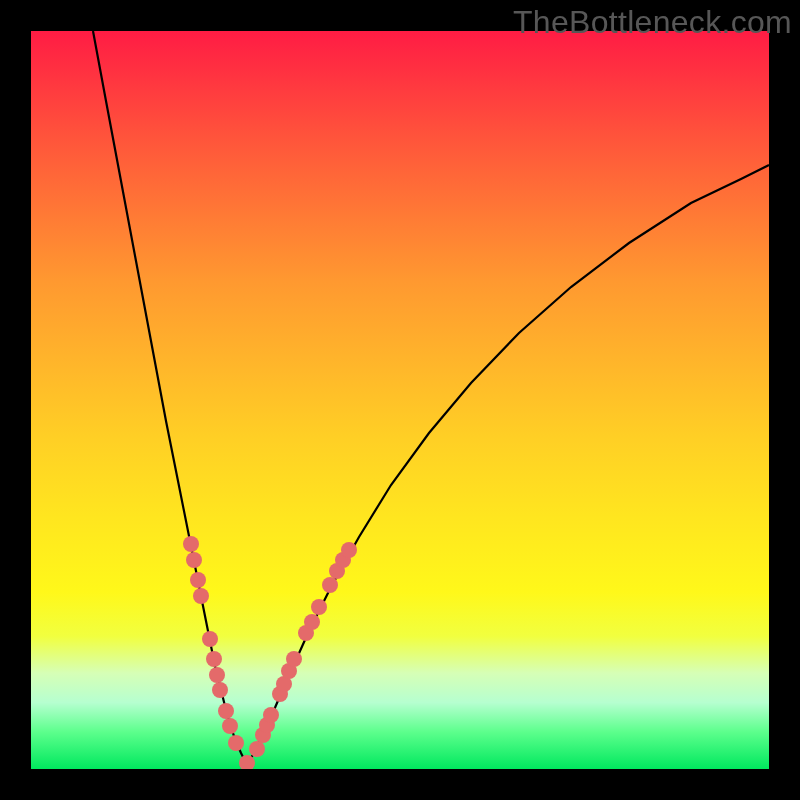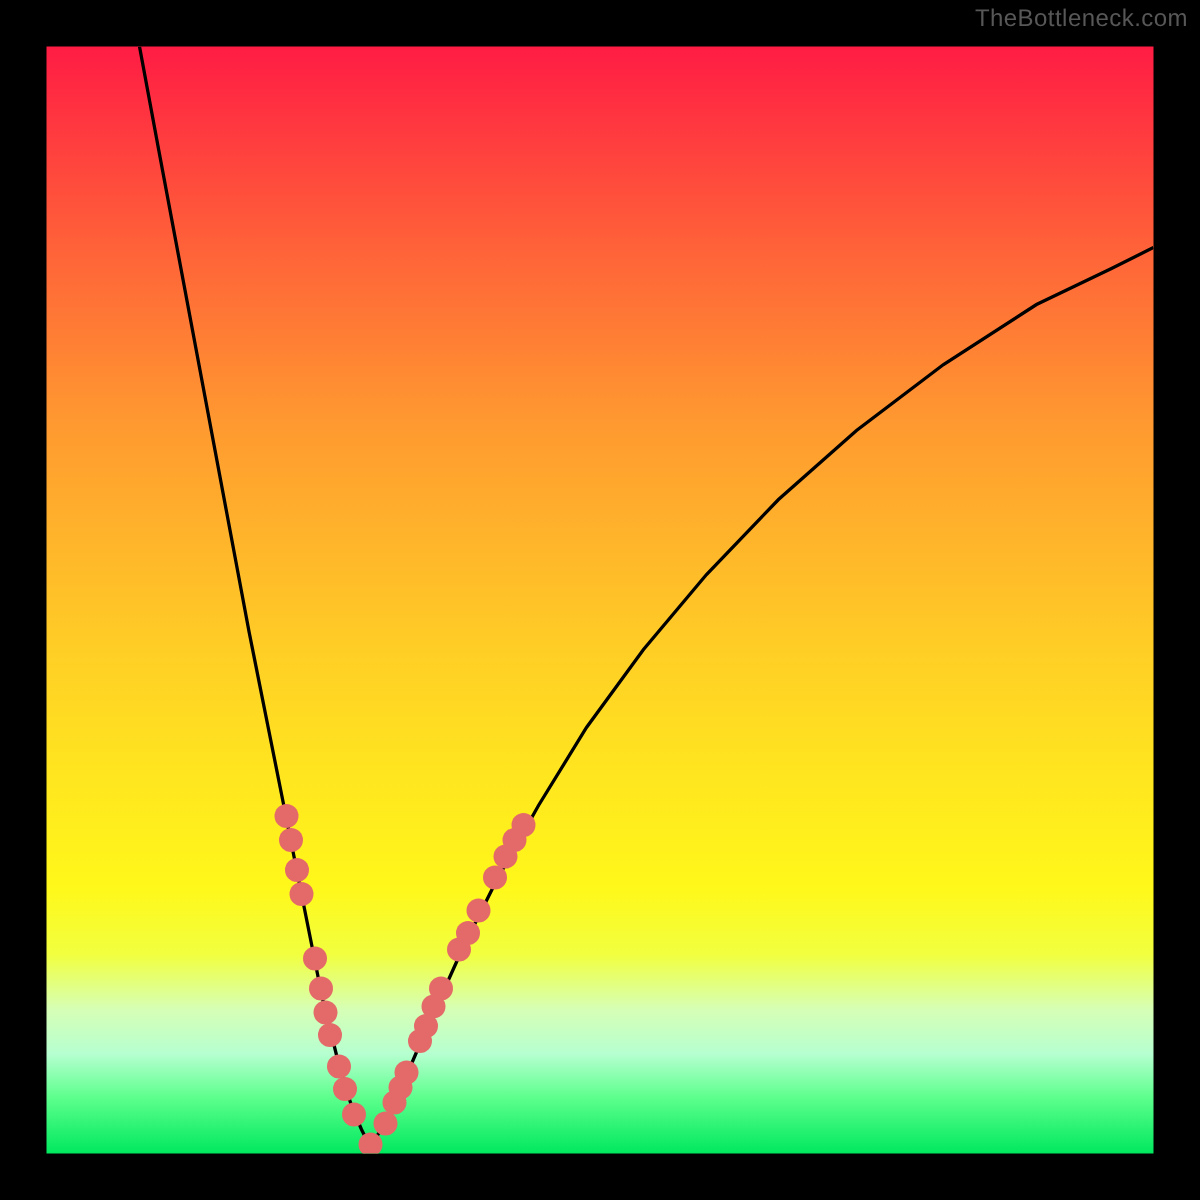--- a/index.html
+++ b/index.html
@@ -41,21 +41,21 @@
       #b6ffd0 91%,
       #5cff8c 95%,
       #00e85e 100%
     );
   }
   .watermark {
     position: absolute;
     top: 4px;
     right: 8px;
     color: #575757;
-    font-size: 16px;
+    font-size: 32px;
     font-weight: 500;
     letter-spacing: 0.3px;
     z-index: 5;
     text-align: center;
   }
   svg.curves {
     position: absolute;
     left: 0;
     top: 0;
     width: 738px;

